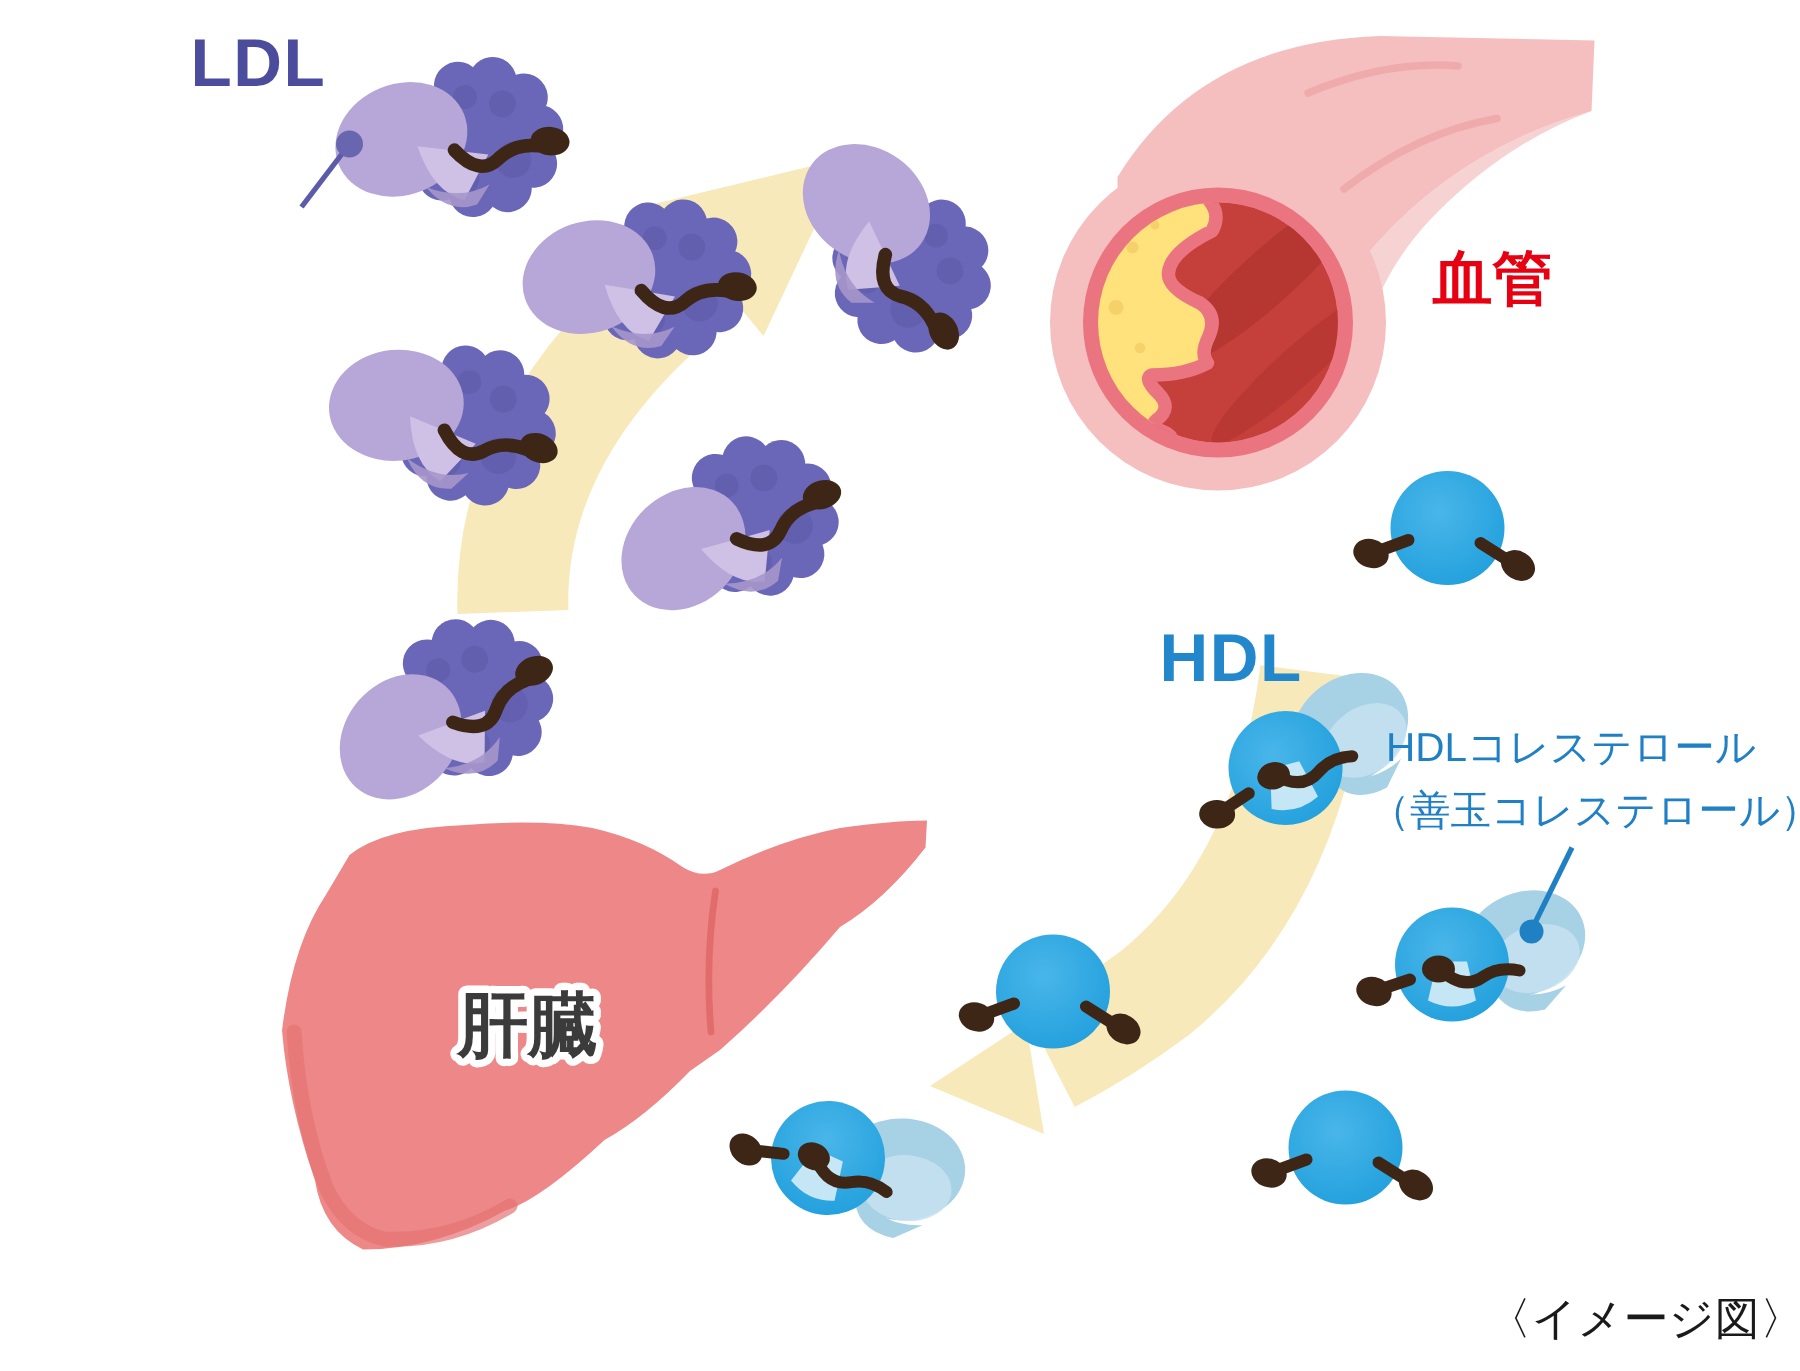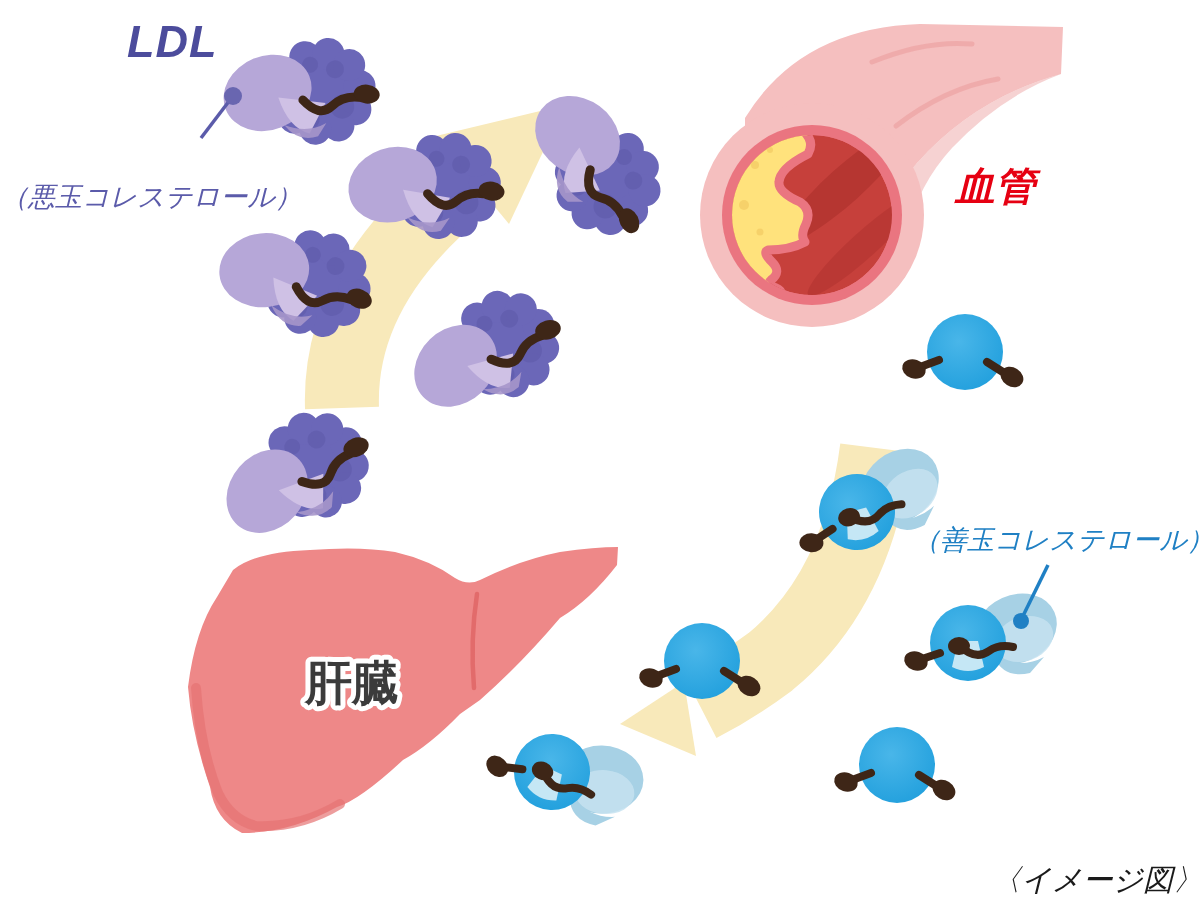--- a/index.html
+++ b/index.html
@@ -17,21 +17,21 @@
     --vessel-label:#e60012;
     --liver-fill:#ee8888; --liver-dark:#e57474; --liver-crease:#e26b6b; --liver-text:#3b3b3b;
     --caption-color:#1a1a1a;
   }
   html,body{margin:0;padding:0;background:var(--bg);}
   .canvas{
     position:relative; width:1200px; height:914px; background:var(--bg);
     overflow:hidden; font-family:"Liberation Sans", sans-serif;
   }
   .canvas svg{position:absolute; left:0; top:0;}
-  .lbl{position:absolute; line-height:1.15; white-space:nowrap;font-style:italic;}
+  .lbl{position:absolute; line-height:1.15; white-space:nowrap;}
   .title{font-weight:800; letter-spacing:1px;}
   .ldl-title{left:127px; top:16px; font-size:45px; color:var(--ldl-title);}
   .ldl-l1{left:37px; top:145px; font-size:27px; color:var(--ldl-text);}
   .ldl-l2{left:1px;  top:182px; font-size:27px; color:var(--ldl-text);}
   .vessel-lbl{left:955px; top:163px; font-size:40px; font-weight:800; color:var(--vessel-label);text-align:center;}
   .hdl-title{left:773px; top:413px; font-size:45px; color:var(--hdl-title);}
   .hdl-l1{left:924px; top:483px; font-size:27px; color:var(--hdl-text);}
   .hdl-l2{left:913px; top:525px; font-size:27px; color:var(--hdl-text);}
   .caption{left:991px; top:863px; font-size:30px; color:var(--caption-color);}
   .liver-label-text{
@@ -189,20 +189,21 @@
       <path d="M 233 96 L 201 138" stroke="var(--ldl-text)" stroke-width="3.5" fill="none"></path>
       <circle cx="233" cy="96" r="9" fill="#6966b0"></circle>
     </g>
     <g>
       <path d="M 1048 565 L 1021 620" stroke="var(--hdl-text)" stroke-width="3.5" fill="none"></path>
       <circle cx="1021" cy="621" r="8" fill="var(--hdl-text)"></circle>
     </g>
   </svg>
 
   <div class="lbl title ldl-title">LDL</div>
-  <div class="lbl ldl-l2">（悪玉コレステロール）</div>
 
   <div class="lbl vessel-lbl">血管</div>
 
+  <div class="lbl title hdl-title">HDL</div>
+  <div class="lbl hdl-l1">HDLコレステロール</div>
   <div class="lbl hdl-l2">（善玉コレステロール）</div>
 
   <div class="lbl caption">〈イメージ図〉</div>
 </div>
 
 </body></html>

